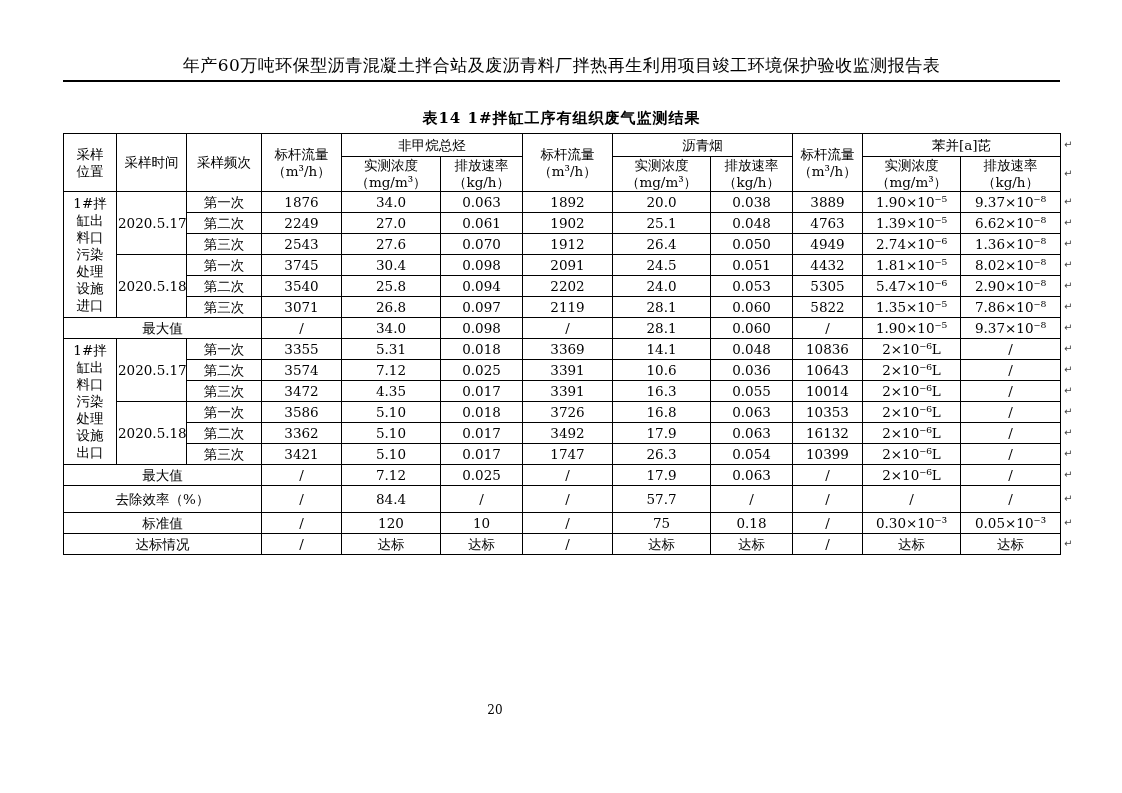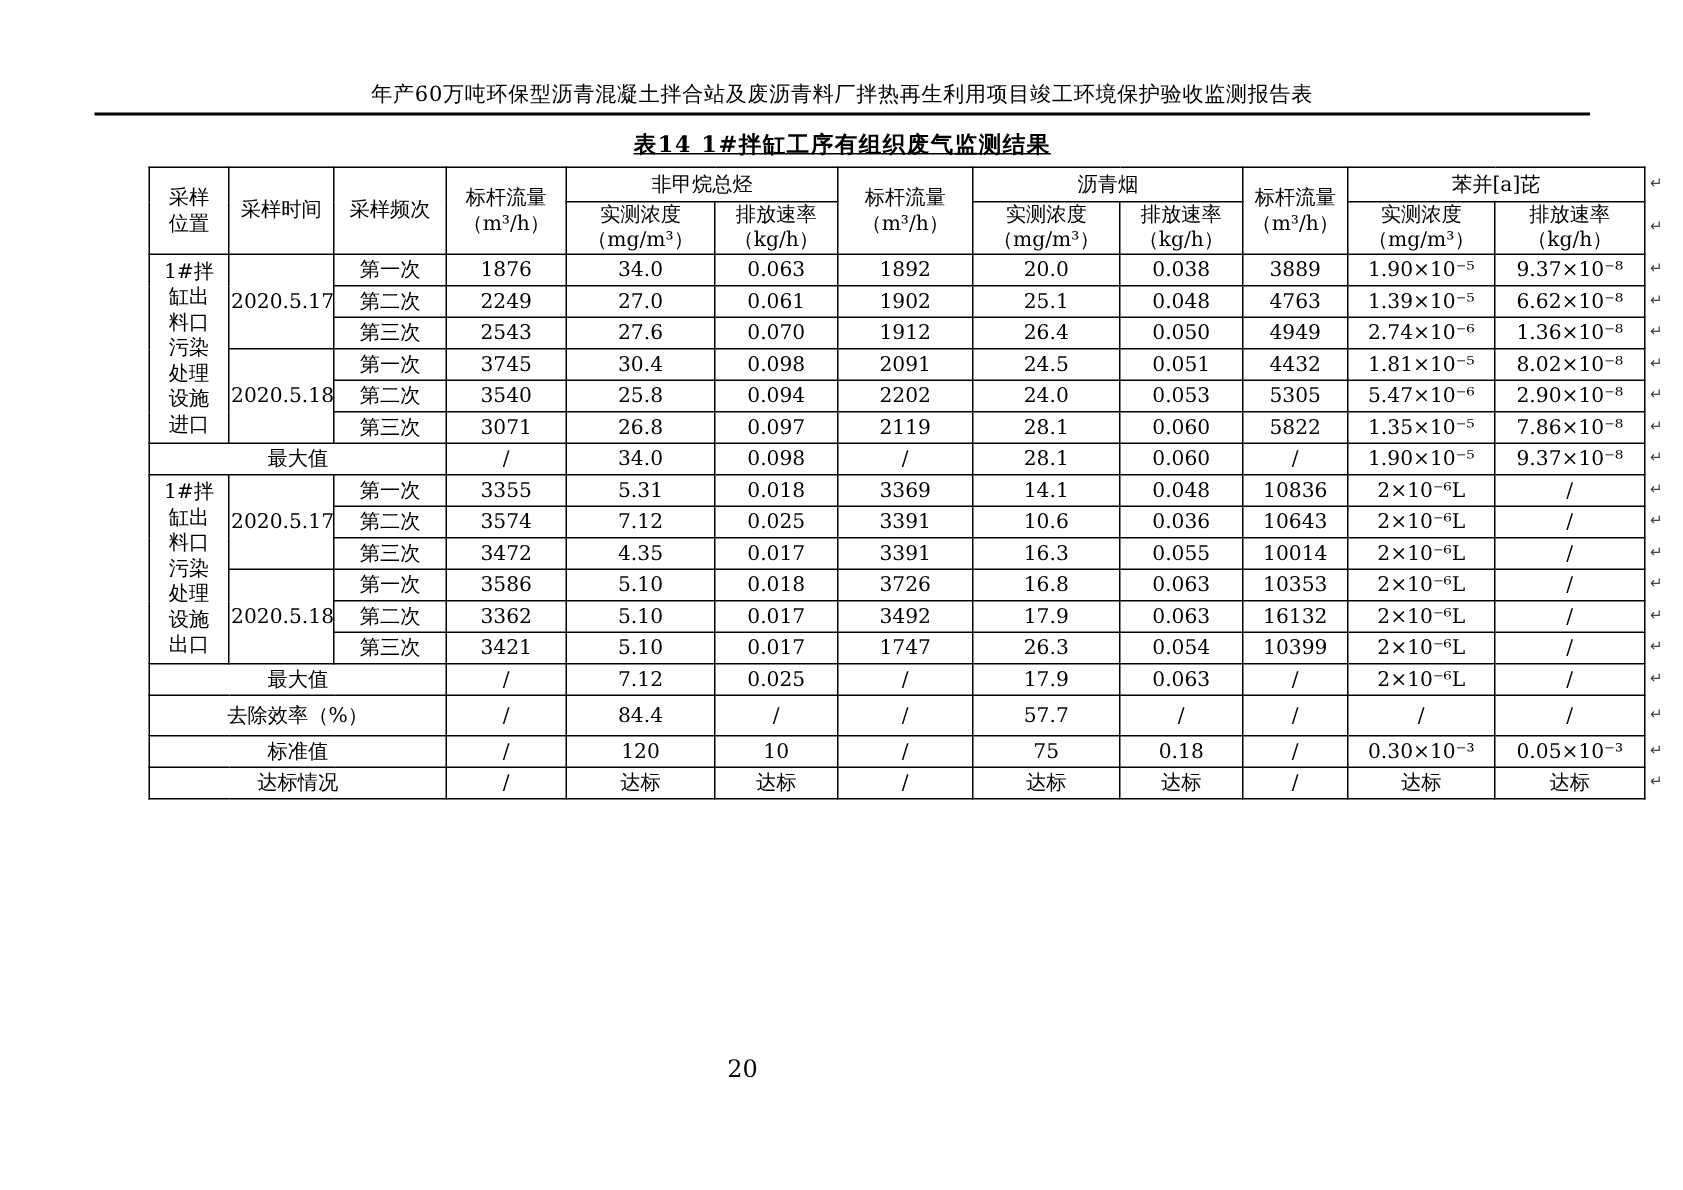--- a/index.html
+++ b/index.html
@@ -3,46 +3,45 @@
 <meta charset="utf-8">
 <style>
   html,body{margin:0;padding:0;}
   body{
     width:1122px;height:793px;background:#ffffff;position:relative;
     font-family:"DejaVu Serif","Liberation Serif",serif;color:#000;
   }
   .page{position:absolute;left:63px;top:0;width:997px;}
   .doc-header{
     padding-top:54px;border-bottom:2px solid #000;text-align:center;
-    font-size:14px;padding-bottom:3px;letter-spacing:.5px;
+    font-size:17px;padding-bottom:3px;letter-spacing:.5px;
   }
   .table-title{
     text-align:center;font-size:15px;font-weight:bold;
-    margin-top:10px;margin-bottom:5px;letter-spacing:1px;text-decoration:underline;
+    margin-top:27px;margin-bottom:5px;letter-spacing:1px;
   }
   table.monitor{
     border-collapse:collapse;table-layout:fixed;width:1019px;
     font-size:13.5px;
-    margin-left:36px;
   }
   table.monitor td{
     border:1px solid #000;text-align:center;vertical-align:middle;
     padding:0 1px;line-height:1.25;white-space:pre-line;overflow:hidden;
   }
   table.monitor td.pmark{
     border:none;text-align:left;padding-left:3px;font-size:10px;color:#444;
     font-family:"DejaVu Sans","Liberation Sans",sans-serif;white-space:nowrap;
   }
   .body-text{
     margin-top:6px;font-size:15.5px;line-height:30px;text-indent:2em;
     width:990px;text-align:justify;
   }
   .page-number{
     position:absolute;left:0;top:703px;width:990px;text-align:center;
-    font-size:16px;
+    font-size:12px;
   }
 </style>
 </head>
 <body>
 
 <div class="page">
   <div class="doc-header">年产60万吨环保型沥青混凝土拌合站及废沥青料厂拌热再生利用项目竣工环境保护验收监测报告表</div>
   <div class="table-title">表14  1#拌缸工序有组织废气监测结果</div>
   <table class="monitor">
     <colgroup>

